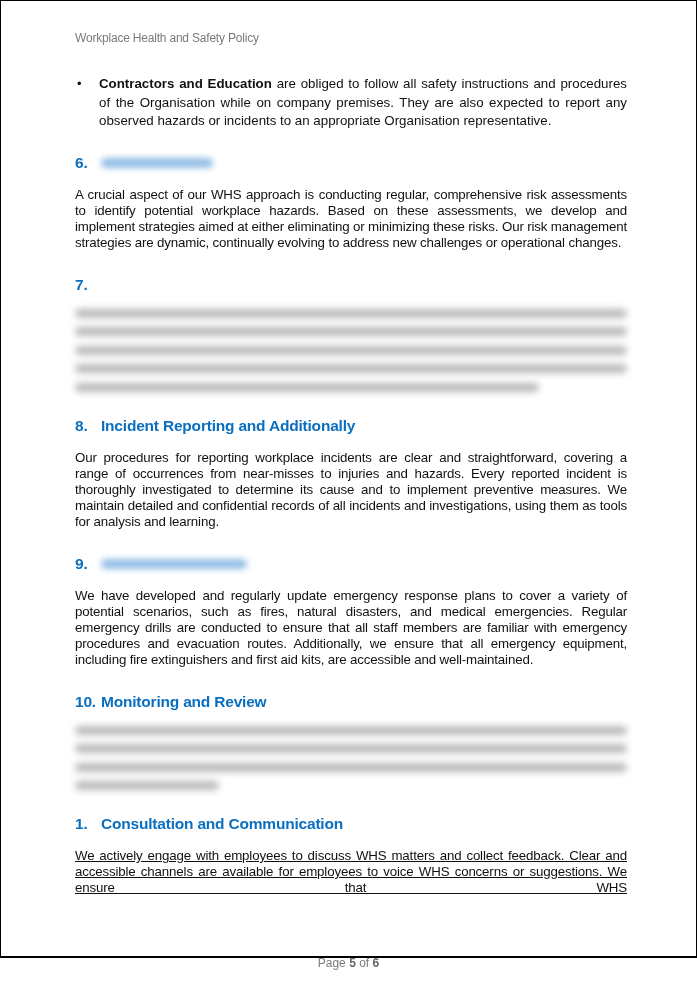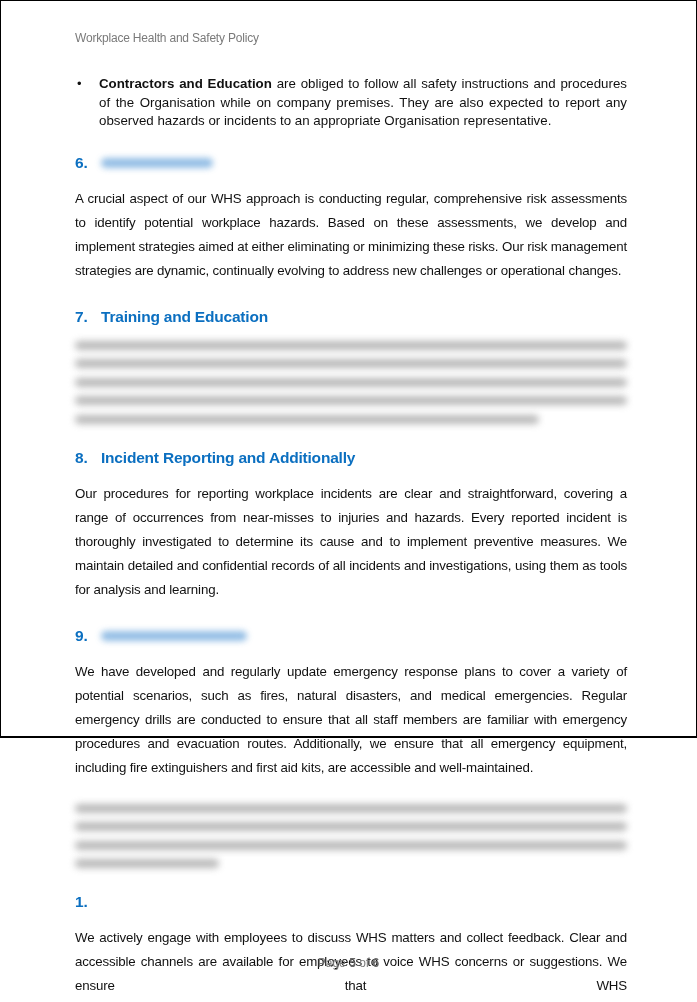--- a/index.html
+++ b/index.html
@@ -1,19 +1,19 @@
 <!DOCTYPE html>
 <html><head>
 <meta charset="utf-8">
 <style>
   html, body { margin: 0; padding: 0; background: #ffffff; }
   body { width: 697px; height: 1002px; overflow: hidden; }
   .page {
     position: relative; box-sizing: border-box;
-    width: 697px; height: 738px;
+    width: 697px; height: 958px;
     border: 1px solid #000; border-bottom-width: 2px;
     background: #fff;
     font-family: "Liberation Sans", sans-serif;
     color: #111;
   }
   .running-header {
     position: absolute; left: 74px; top: 30px;
     font-size: 12px; color: #7a7a7a; letter-spacing: -0.2px;
   }
   .content { position: absolute; left: 74px; top: 74px; width: 552px; }
@@ -25,21 +25,21 @@
     display: flex; align-items: center;
     color: #0b6fc0; font-weight: 700; font-size: 15.5px;
     height: 20px; margin-bottom: 14px; letter-spacing: -0.2px;
   }
   .heading .num { width: 26px; flex: 0 0 26px; }
   .heading .blurred-title {
     display: inline-block; height: 10px; border-radius: 6px;
     background: #6fa8dc; filter: blur(3px); opacity: 0.75;
   }
   .para {
-    font-size: 13.3px; line-height: 24px; text-align: justify;
+    font-size: 13.3px; line-height: 16px; text-align: justify;
     margin-bottom: 24px; letter-spacing: -0.15px;
   }
   .blur-block { margin-bottom: 24px; }
   .blur-line {
     height: 9px; margin: 0 0 9.5px 0; border-radius: 5px;
     background: #8a8a8a; filter: blur(3.5px); opacity: 0.6;
   }
   .footer {
     position: absolute; left: 0; right: 0; top: 955px;
     text-align: center; font-size: 12px; color: #7a7a7a;
@@ -61,21 +61,20 @@
     </div>
 
     <div class="heading">
       <span class="num">6.</span>
       <span class="blurred-title" style="width:112px"></span>
     </div>
     <div class="para">A crucial aspect of our WHS approach is conducting regular, comprehensive risk assessments to identify potential workplace hazards. Based on these assessments, we develop and implement strategies aimed at either eliminating or minimizing these risks. Our risk management strategies are dynamic, continually evolving to address new challenges or operational changes.</div>
 
     <div class="heading">
       <span class="num">7.</span>
-      <span>Training and Education</span>
     </div>
     <div class="blur-block">
       <div class="blur-line" style="width:100%"></div>
       <div class="blur-line" style="width:100%"></div>
       <div class="blur-line" style="width:100%"></div>
       <div class="blur-line" style="width:100%"></div>
       <div class="blur-line" style="width:84%"></div>
     </div>
 
     <div class="heading">
@@ -83,31 +82,36 @@
       <span>Incident Reporting and Additionally</span>
     </div>
     <div class="para">Our procedures for reporting workplace incidents are clear and straightforward, covering a range of occurrences from near-misses to injuries and hazards. Every reported incident is thoroughly investigated to determine its cause and to implement preventive measures. We maintain detailed and confidential records of all incidents and investigations, using them as tools for analysis and learning.</div>
 
     <div class="heading">
       <span class="num">9.</span>
       <span class="blurred-title" style="width:146px"></span>
     </div>
     <div class="para">We have developed and regularly update emergency response plans to cover a variety of potential scenarios, such as fires, natural disasters, and medical emergencies. Regular emergency drills are conducted to ensure that all staff members are familiar with emergency procedures and evacuation routes. Additionally, we ensure that all emergency equipment, including fire extinguishers and first aid kits, are accessible and well-maintained.</div>
 
+    <div class="heading">
+      <span class="num">10.</span>
+      <span>Monitoring and Review</span>
+    </div>
     <div class="blur-block">
       <div class="blur-line" style="width:100%"></div>
       <div class="blur-line" style="width:100%"></div>
       <div class="blur-line" style="width:100%"></div>
       <div class="blur-line" style="width:26%"></div>
     </div>
 
     <div class="heading">
       <span class="num">1.</span>
+      <span>Consultation and Communication</span>
     </div>
-    <div class="para" style="text-align-last: justify;">We actively engage with employees to discuss WHS matters and collect feedback. Clear and accessible channels are available for employees to voice WHS concerns or suggestions. We ensure that WHS</div>
+    <div class="para" style="text-align-last: justify; text-decoration: underline;">We actively engage with employees to discuss WHS matters and collect feedback. Clear and accessible channels are available for employees to voice WHS concerns or suggestions. We ensure that WHS</div>
 
   </div>
 
   <div class="footer">
     <span>Page</span>
     <b>5</b>
     <span>of</span>
     <b>6</b>
   </div>
 

